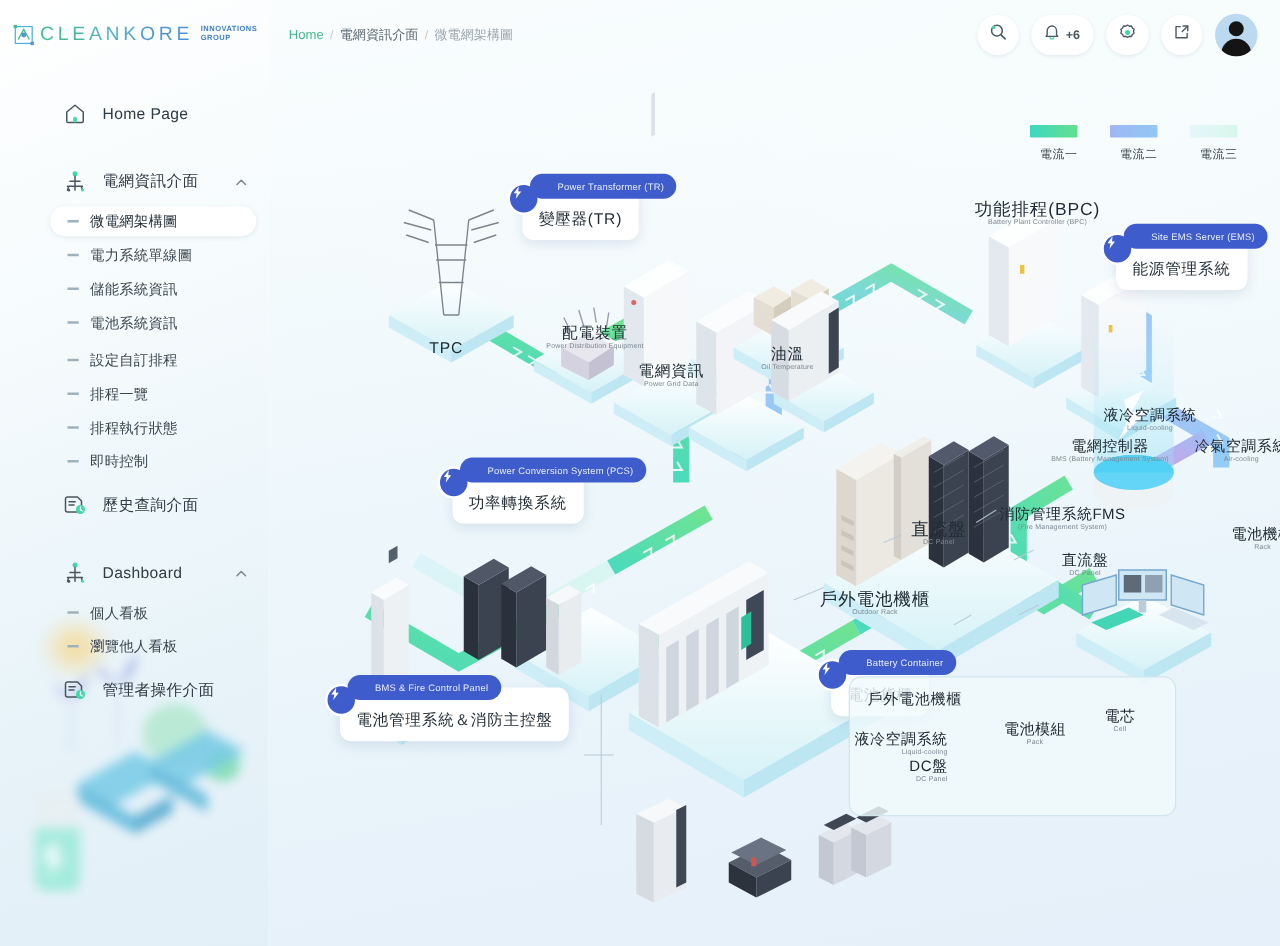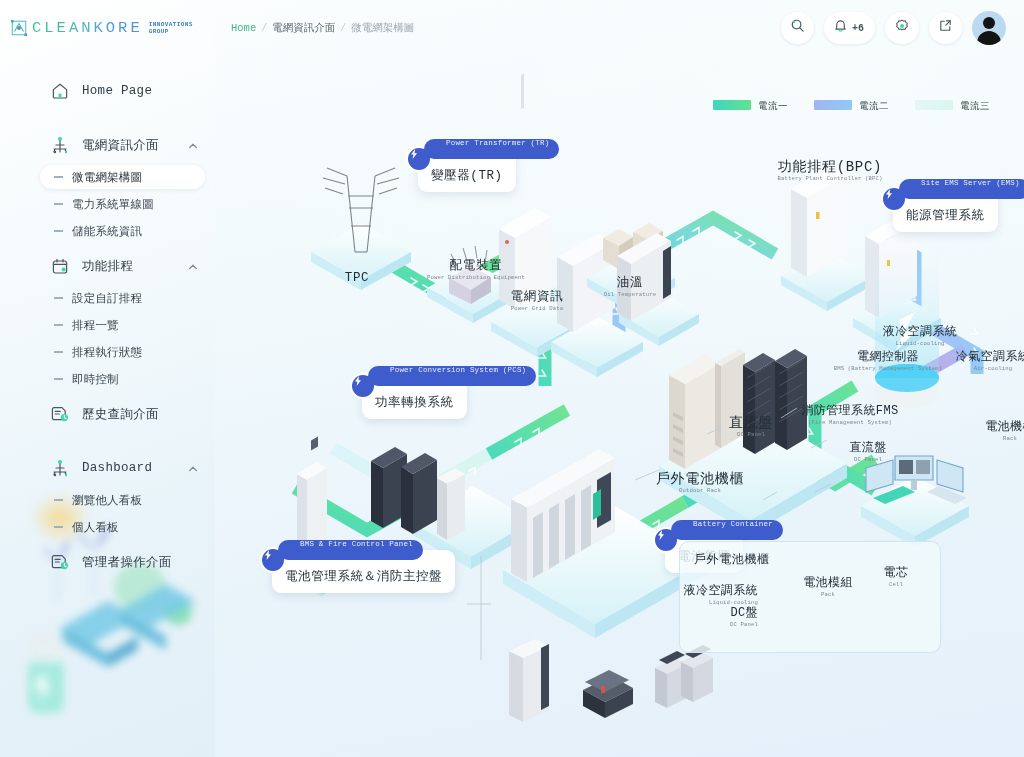--- a/index.html
+++ b/index.html
@@ -2,21 +2,21 @@
 <html lang="zh-Hant"><head>
 <meta charset="utf-8">
 <title>CleanKore – 微電網架構圖</title>
 <style>
   * { box-sizing: border-box; margin: 0; padding: 0; }
   html, body {
     width: 1024px; height: 757px; overflow: hidden;
     font-family: "Liberation Sans", "DejaVu Sans", sans-serif;
     background: #ffffff;
   }
-  #app { position: relative; width: 1024px; height: 681px; display: flex; font-family: Liberation Mono, monospace; }
+  #app { position: relative; width: 1024px; height: 681px; display: flex; }
 
   
   .sidebar {
     position: relative; width: 215px; height: 757px; flex: 0 0 215px;
     background: linear-gradient(160deg, #ffffff 0%, #f4fafc 38%, #e7f3f9 72%, #e3eff7 100%);
     overflow: hidden;
   }
   .logo-wrap {
     height: 56px; display: flex; align-items: center; padding-left: 10px; gap: 4px;
   }
@@ -85,35 +85,35 @@
   .avatar {
     width: 34px; height: 34px; border-radius: 50%; background: #bcd9f2;
     overflow: hidden; position: relative; cursor: pointer; flex: 0 0 34px;
   }
   .avatar::before { content:""; position:absolute; left:11px; top:6px; width:12px; height:12px; border-radius:50%; background:#141414; }
   .avatar::after { content:""; position:absolute; left:5px; top:20px; width:24px; height:17px; border-radius:12px 12px 0 0; background:#141414; }
 
   .legend {
     position: absolute; right: 34px; top: 100px; display: flex; gap: 26px; align-items: center; z-index: 6;
   }
-  .lg-item { display: flex; align-items: flex-start; gap: 7px; }
+  .lg-item { display: flex; align-items: flex-end; gap: 7px; flex-direction: column; }
   .lg-sw { width: 38px; height: 10px; border-radius: 1px; }
   .lg-tx { font-size: 9.5px; color: #36424b; letter-spacing: .5px; }
 
   .canvas { position: absolute; inset: 56px 0 0 0; }
   .canvas svg { position: absolute; left: 0; top: 0; }
 
   
   .chip {
     position: absolute; z-index: 8; background: #fff; border-radius: 9px;
     box-shadow: 0 3px 10px rgba(40,80,120,.13); padding: 17px 13px 8px 13px;
   }
   .chip .zh { font-size: 12.5px; color: #1f2a33; letter-spacing: .6px; white-space: nowrap; }
   .chip-head {
-    position: absolute; left: 6px; top: -10px; display: flex; align-items: flex-start;
+    position: absolute; left: 6px; top: -10px; display: flex; align-items: center;
     height: 20px; background: #3f5ccc; border-radius: 10px; padding: 0 10px 0 22px;
   }
   .chip-head .en { font-size: 7.5px; color: #e9eefc; white-space: nowrap; letter-spacing: .2px; }
   .chip-bolt {
     position: absolute; left: -12px; top: -3px; width: 26px; height: 26px; border-radius: 50%;
     background: #3f5ccc; border: 2.5px solid #fff; display: flex; align-items: center; justify-content: center;
   }
 
   
   .plab { position: absolute; z-index: 7; text-align: center; white-space: nowrap; }
@@ -183,34 +183,27 @@
               <span class="slbl">微電網架構圖</span>
             </div>
             <div class="sub-item">
               <span class="dash"></span>
               <span class="slbl">電力系統單線圖</span>
             </div>
             <div class="sub-item">
               <span class="dash"></span>
               <span class="slbl">儲能系統資訊</span>
             </div>
+            <div class="sub-item">
+              <span class="dash"></span>
+              <span class="slbl">電池系統資訊</span>
+            </div>
           </div>
         </div>
         <div class="nav-group">
-          <div class="nav-top">
-            <span class="ico"><svg width="20" height="20" viewBox="0 0 20 20" fill="none">
-                <rect x="3.4" y="5" width="13.2" height="12" rx="2" stroke="#4a5560" stroke-width="1.2"></rect>
-                <path d="M3.4 8.4 H16.6 M7 3.4 V6 M13 3.4 V6" stroke="#4a5560" stroke-width="1.2" stroke-linecap="round"></path>
-                <circle cx="13.6" cy="13.4" r="2" fill="#3fd8a8"></circle>
-              </svg></span>
-            <span class="lbl">功能排程</span>
-            <span class="chev"><svg width="12" height="12" viewBox="0 0 12 12" fill="none">
-                <path d="M2.6 7.6 L6 4.2 L9.4 7.6" stroke="#5a6670" stroke-width="1.3" stroke-linecap="round" stroke-linejoin="round"></path>
-              </svg></span>
-          </div>
           <div class="sub-list">
             <div class="sub-item">
               <span class="dash"></span>
               <span class="slbl">設定自訂排程</span>
             </div>
             <div class="sub-item">
               <span class="dash"></span>
               <span class="slbl">排程一覽</span>
             </div>
             <div class="sub-item">
@@ -244,25 +237,25 @@
                 <circle cx="16" cy="17" r="1.2" fill="#3fd8a8"></circle>
               </svg></span>
             <span class="lbl">Dashboard</span>
             <span class="chev"><svg width="12" height="12" viewBox="0 0 12 12" fill="none">
                 <path d="M2.6 7.6 L6 4.2 L9.4 7.6" stroke="#5a6670" stroke-width="1.3" stroke-linecap="round" stroke-linejoin="round"></path>
               </svg></span>
           </div>
           <div class="sub-list">
             <div class="sub-item">
               <span class="dash"></span>
+              <span class="slbl">個人看板</span>
+            </div>
+            <div class="sub-item">
+              <span class="dash"></span>
               <span class="slbl">瀏覽他人看板</span>
-            </div>
-            <div class="sub-item">
-              <span class="dash"></span>
-              <span class="slbl">個人看板</span>
             </div>
           </div>
         </div>
         <div class="nav-group">
           <div class="nav-top">
             <span class="ico"><svg width="20" height="20" viewBox="0 0 20 20" fill="none">
                 <path d="M4 3.6 h8 l3.2 3.2 V14 a1.6 1.6 0 0 1 -1.6 1.6 H4 A1.6 1.6 0 0 1 2.4 14 V5.2 A1.6 1.6 0 0 1 4 3.6z" stroke="#4a5560" stroke-width="1.2" stroke-linejoin="round"></path>
                 <path d="M5.2 7.4 h5 M5.2 10 h4" stroke="#4a5560" stroke-width="1.1" stroke-linecap="round"></path>
                 <circle cx="14.4" cy="13.6" r="3.6" fill="#3fd8a8"></circle>
                 <path d="M14.4 11.6 V13.8 l1.6 1" stroke="#fff" stroke-width="1.1" stroke-linecap="round"></path>

